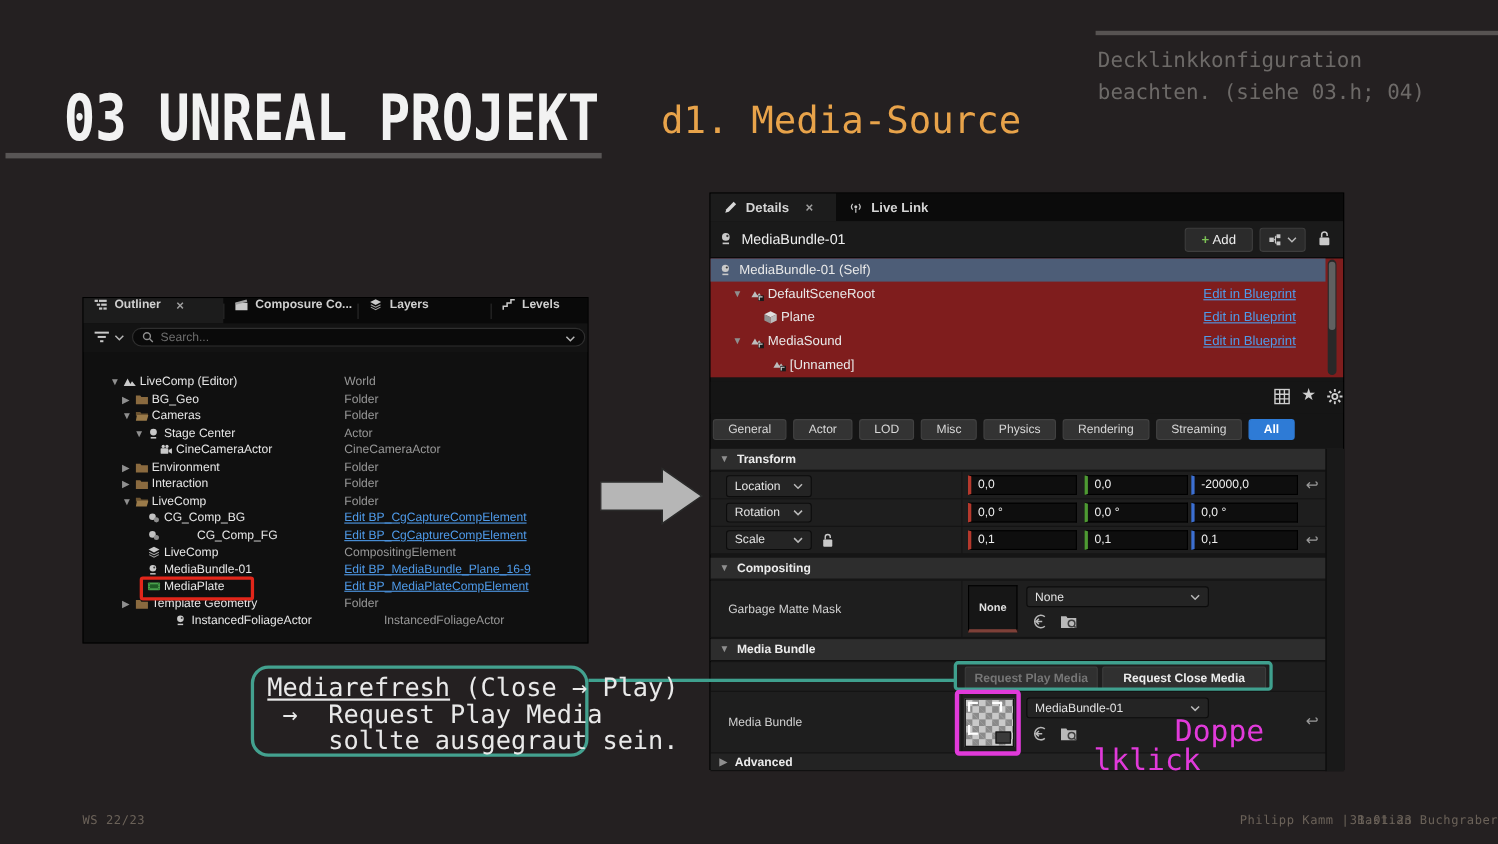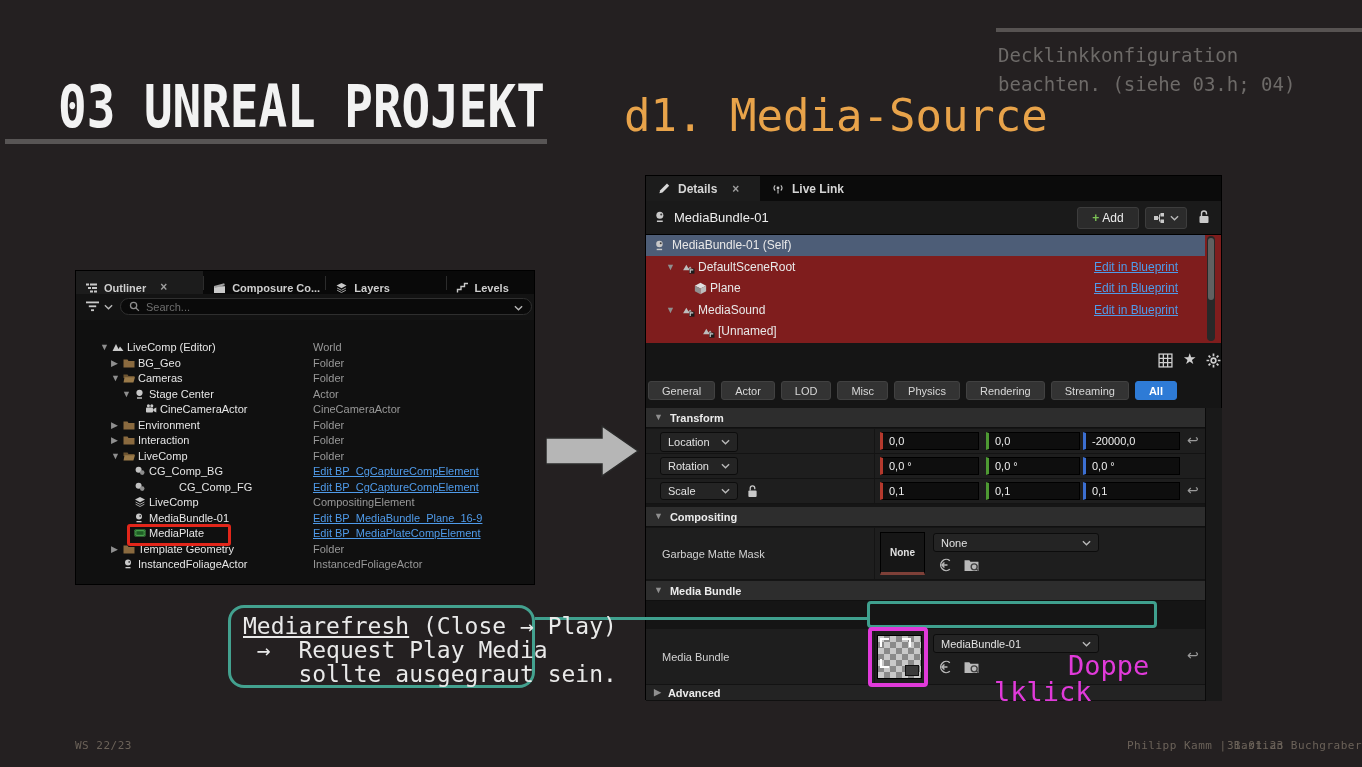--- a/index.html
+++ b/index.html
@@ -2,31 +2,31 @@
 <html><head>
 <meta charset="utf-8">
 <style>
 *{margin:0;padding:0;box-sizing:border-box}
 html,body{width:1362px;height:767px;background:#242021;overflow:hidden}
 .slide{position:absolute;inset:0;font-family:"Liberation Sans",sans-serif;color:#ddd}
 .abs{position:absolute}
 .mono{font-family:"DejaVu Sans Mono",monospace}
 .title{left:58px;top:78px;font-size:58px;font-weight:bold;color:#f2f2f2;line-height:1;transform:scaleX(0.82);transform-origin:0 50%;white-space:nowrap}
 .title-underline{left:5px;top:139px;width:542px;height:5px;background:#585555}
-.subtitle{left:624px;top:90px;font-size:44px;color:#e8a34a}
+.subtitle{left:601px;top:90px;font-size:34px;color:#e8a34a}
 .note-divider{left:996px;top:28px;width:366px;height:4px;background:#575352}
 .note{left:998px;top:41px;font-size:19px;line-height:29px;color:#6d6a68}
 .footer{top:739px;font-size:11px;color:#6b6259;letter-spacing:.5px}
 svg{display:block;width:100%;height:100%}
 .ic{display:inline-block}
 .car{color:#8f8f8f;font-size:9px;line-height:1}
 
 .outliner{left:75px;top:270px;width:460px;height:315px;background:#101010;border:1px solid #000}
 .ol-tabbar{position:absolute;left:0;top:0;width:100%;height:23px;background:#090909;display:flex;align-items:stretch}
-.ol-tab{display:flex;align-items:flex-end;gap:6px;padding:0 9px;font-size:11px;color:#cfcfcf;font-weight:bold;white-space:nowrap;overflow:hidden}
+.ol-tab{display:flex;align-items:flex-start;gap:6px;padding:0 9px;font-size:11px;color:#cfcfcf;font-weight:bold;white-space:nowrap;overflow:hidden}
 .ol-tab.active{background:#1c1c1c}
 .tab-x{color:#9f9f9f;font-size:12px;margin-left:8px}
 .tab-sep{width:1px;height:14px;background:#2c2c2c;align-self:center;flex:0 0 1px}
 .ol-searchrow{position:absolute;left:0;top:23px;width:100%;height:26px;background:#131313}
 .pill{position:absolute;background:#0a0a0a;border:1px solid #2f2f2f;border-radius:9px;display:flex;align-items:center;gap:6px;padding:0 8px;font-size:11px;color:#6e6e6e}
 .ol-colhead{position:absolute;left:0;top:49px;width:100%;height:19px;background:#282828;font-size:11px;color:#dedede;font-weight:bold}
 .colsep{position:absolute;top:2px;bottom:2px;width:1px;background:#3a3a3a}
 .ol-row{position:absolute;left:0;width:100%;height:16px;font-size:11px;line-height:16px;white-space:nowrap}
 .ol-type{position:absolute;left:237px;color:#989898}
 .bplink{color:#4f9bea;text-decoration:underline}
@@ -305,21 +305,21 @@
         <div class="ol-row" style="top: 269.5px;">
           <span class="car abs" style="left: 35px; top: 4px;">▶</span>
           <span class="ic abs" style="left: 47px; top: 2px; width: 12px; height: 12px;">
             <svg viewBox="0 0 12 12">
               <path d="M0.5 2.5 h4 l1 1.5 h6 v6.5 h-11 Z" fill="#8a6a3f"></path>
             </svg>
           </span>
           <span class="abs" style="left: 62px; color: rgb(230, 230, 230);">Template Geometry</span>
           <span class="ol-type">Folder</span>
         </div>
-        <div class="ol-row" style="top: 285px;">
+        <div class="ol-row" style="top: 285px; margin-left: 36px;">
           <span class="ic abs" style="left: 47px; top: 2px; width: 12px; height: 12px;">
             <svg viewBox="0 0 12 12">
               <circle cx="5" cy="4.6" r="3" fill="#c9c9c9"></circle>
               <circle cx="6.2" cy="3.9" r="0.9" fill="#3a3a3a"></circle>
               <rect x="2.5" y="9" width="5" height="1.3" fill="#c9c9c9"></rect>
             </svg>
           </span>
           <span class="abs" style="left: 62px; color: rgb(230, 230, 230);">InstancedFoliageActor</span>
           <span class="ol-type">InstancedFoliageActor</span>
         </div>
@@ -560,20 +560,24 @@
             <path d="M0.5 2 h4.5 l1 1.5 h7.5 v8.5 h-13Z" fill="#b9b9b9"></path>
             <circle cx="9.5" cy="8.2" r="2.8" fill="none" stroke="#3f3f3f" stroke-width="1.3"></circle>
             <path d="M11.4 10.1 L13 11.7" stroke="#3f3f3f" stroke-width="1.3"></path>
           </svg>
         </span>
     </div>
     <div class="sec" style="top:405px">
         <span class="car">▼</span>
         <span>Media Bundle</span>
       </div>
+    <div class="prow" style="top:426px;height:27px">
+      <div class="btn-media" style="left:231px;width:121px;color:#767676">Request Play Media</div>
+      <div class="btn-media" style="left:356px;width:149px;color:#ececec">Request Close Media</div>
+    </div>
     <div class="prow" style="top:453px;height:56px">
       <div class="vdiv"></div>
       <span class="plabel" style="top:22px">Media Bundle</span>
       <div class="checker" style="left:231px;top:6px;width:45px;height:44px">
         <span style="position:absolute;left:2px;top:2px;width:9px;height:9px;border-left:2px solid #fff;border-top:2px solid #fff"></span>
         <span style="position:absolute;right:10px;top:2px;width:9px;height:9px;border-right:2px solid #fff;border-top:2px solid #fff"></span>
         <span style="position:absolute;left:2px;bottom:10px;width:9px;height:9px;border-left:2px solid #fff;border-bottom:2px solid #fff"></span>
         <span style="position:absolute;right:2px;bottom:2px;width:14px;height:11px;background:#3a3a3a;border:1px solid #111"></span>
       </div>
       <div class="drop" style="left:287px;top:5px;width:166px;height:19px">

